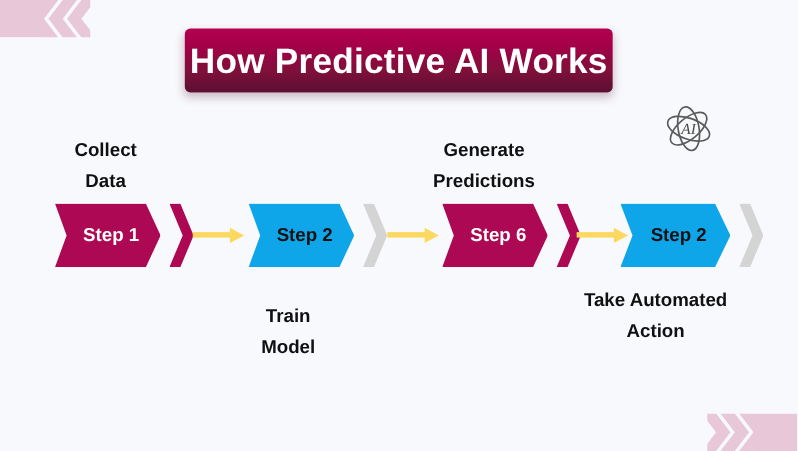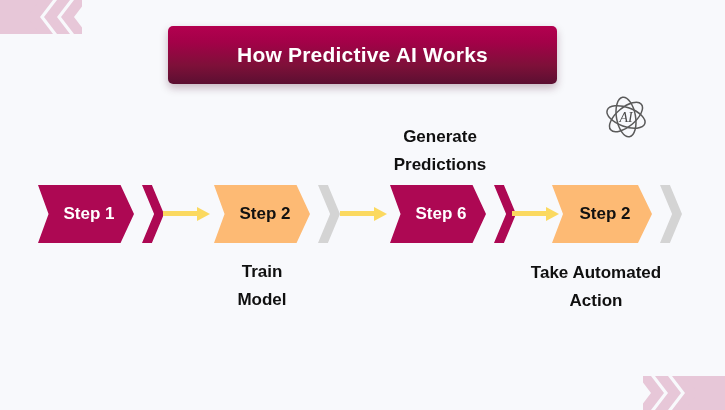--- a/index.html
+++ b/index.html
@@ -52,60 +52,60 @@
     height: 58px;
     border-radius: 5px;
     background: linear-gradient(180deg, #b3004f 0%, #a30148 28%, #7e1039 68%, #5b0f31 100%);
     box-shadow: 0 4px 9px rgba(70, 10, 40, 0.28);
     display: flex;
     align-items: center;
     justify-content: center;
   }
   #title-text {
     color: #ffffff;
-    font-size: 21px;
+    font-size: 32px;
     font-weight: bold;
     letter-spacing: 0.2px;
     white-space: nowrap;
   }
 
   
   #ai-logo {
     position: absolute;
     left: 600px;
     top: 91px;
     width: 52px;
     height: 52px;
   }
 
   
   #flow {
     position: absolute;
-    left: 0;
+    left: 12px;
     top: 185px;
     width: 578px;
     height: 58px;
   }
   .step {
     position: absolute;
     top: 0;
     height: 58px;
   }
   .step-chev {
     position: absolute;
     left: 0;
     top: 0;
     height: 58px;
     display: flex;
     align-items: center;
     justify-content: center;
     clip-path: polygon(0% 0%, 86% 0%, 100% 50%, 86% 100%, 0% 100%, 11% 50%);
   }
   .step-chev.dark { background: #ad0853; }
-  .step-chev.light { background: #fdba74; }
+  .step-chev.light { background: #0ea5e9; }
   .step-label {
     font-size: 17px;
     font-weight: bold;
     white-space: nowrap;
     transform: translateX(3px);
   }
   .step-chev.dark .step-label { color: #ffffff; }
   .step-chev.light .step-label { color: #111111; }
 
   .step-tail {
@@ -225,22 +225,24 @@
 
     <div class="step" style="left:552px;">
       <div class="step-chev light" style="width:100px;">
         <span class="step-label">Step 2</span>
       </div>
       <div class="step-tail light" style="left:108px;"></div>
     </div>
 
   </div>
 
-
-  <div class="caption" style="left:186px; top:258px; width:152px;">Train
+  <div class="caption" style="left:20px; top:123px; width:152px;">Collect
+Data</div>
+
+  <div class="caption" style="left:186px; top:274px; width:152px;">Train
 Model</div>
 
   <div class="caption" style="left:496px; top:259px; width:200px;">Take Automated
 Action</div>
 
   <div class="caption" style="left:362px; top:123px; width:156px;">Generate
 Predictions</div>
 
 </div>
 

